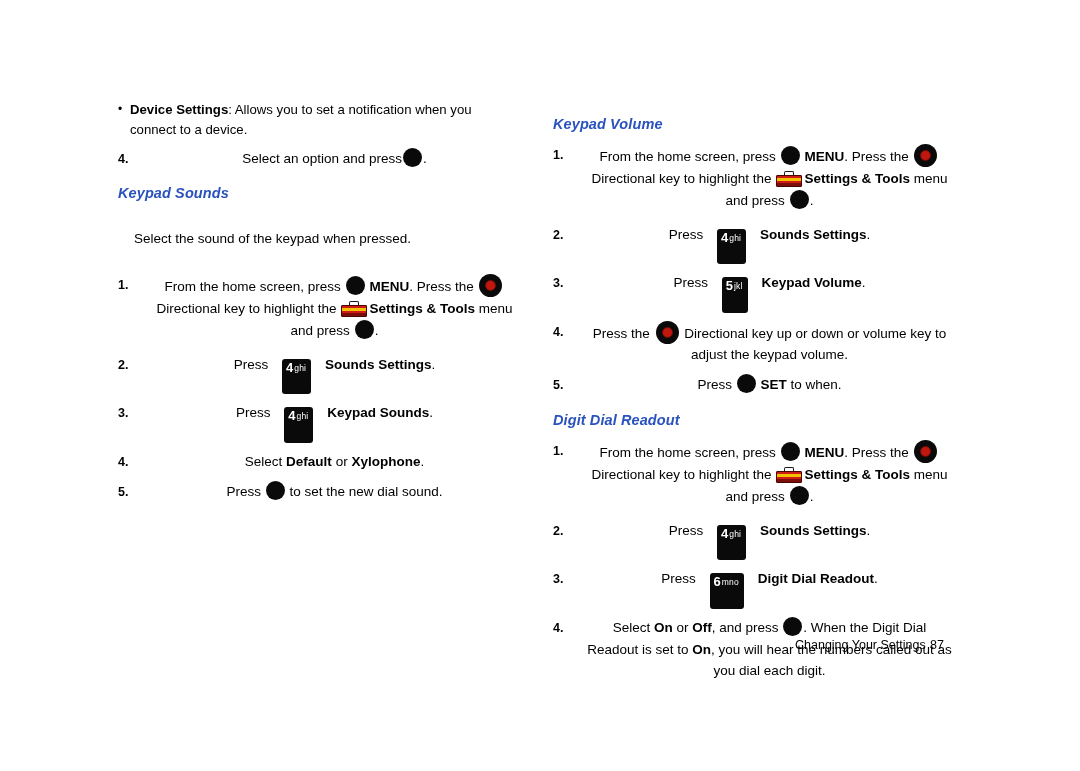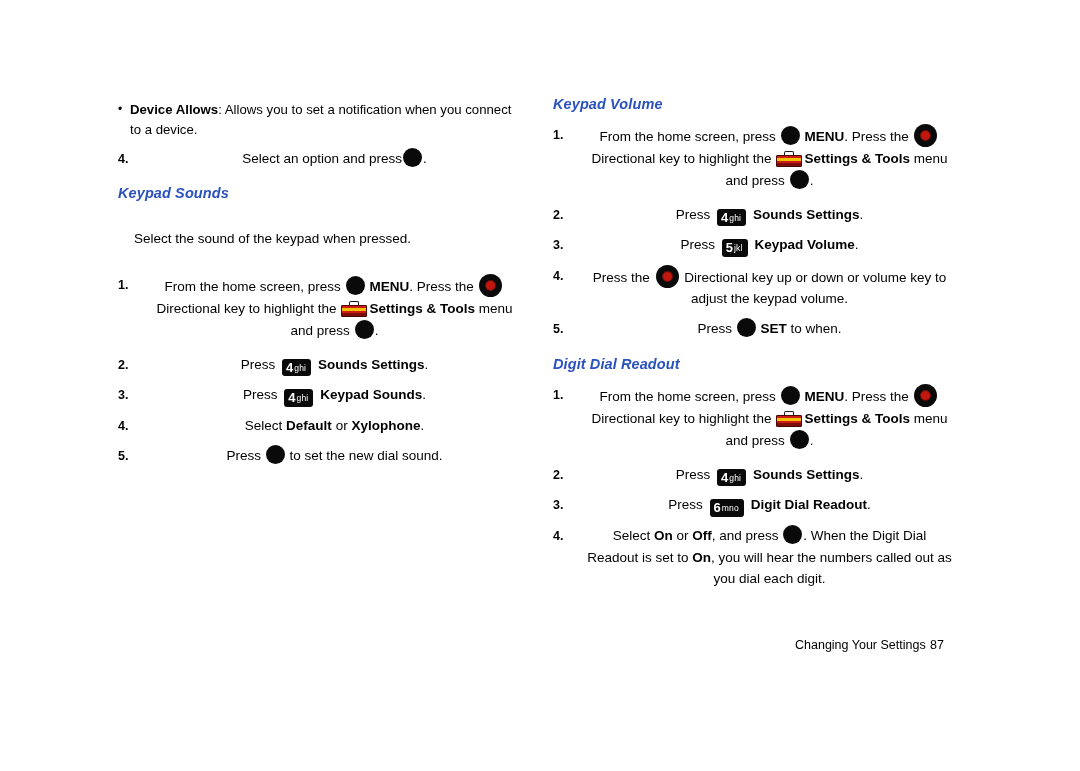--- a/index.html
+++ b/index.html
@@ -23,21 +23,21 @@
   }
   .col-left {
     position: absolute;
     left: 118px;
     top: 100px;
     width: 400px;
   }
   .col-right {
     position: absolute;
     left: 553px;
-    top: 96px;
+    top: 116px;
     width: 400px;
   }
   .heading {
     color: #2a52be;
     font-style: italic;
     font-weight: bold;
     font-size: 14.5px;
     margin: 0 0 0 0;
     letter-spacing: 0.1px;
   }
@@ -113,25 +113,25 @@
     background: #c0180f;
     border: 1.5px solid #6d0b06;
     box-sizing: border-box;
   }
   
   .key {
     display: inline-block;
     background: #0a0a0a;
     color: #ffffff;
     border-radius: 3px;
-    padding: 2px 5px 2px 4px;
+    padding: 2px 5px 20px 4px;
     font-size: 12.5px;
     line-height: 1;
     vertical-align: -3px;
-    margin: 0 3px;
+    margin: 0 10px;
     white-space: nowrap;
     font-family: "Liberation Sans", sans-serif;
   }
   .key .num {
     font-weight: bold;
     font-size: 13px;
   }
   .key .sub {
     font-size: 8.5px;
     vertical-align: 1px;
@@ -202,21 +202,21 @@
 </style>
 </head>
 <body>
 
 <div class="page">
 
   <div class="col-left">
 
     <div class="bullet-row">
       <span class="bullet-dot">•</span>
-      <span class="bullet-text"><b>Device Allows</b><span>: Allows you to set a notification when you connect to a device.</span></span>
+      <span class="bullet-text"><b>Device Settings</b><span>: Allows you to set a notification when you connect to a device.</span></span>
     </div>
 
     <div class="sp-1"></div>
 
     <div class="step">
       <span class="step-num">4.</span>
       <span class="step-body"><span>Select an option and press</span><span class="btn-ok"></span><span>.</span></span>
     </div>
 
     <div class="sp-3"></div>

